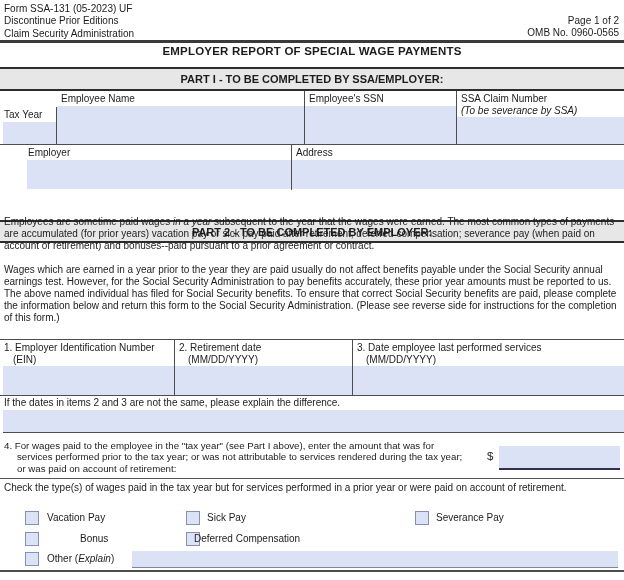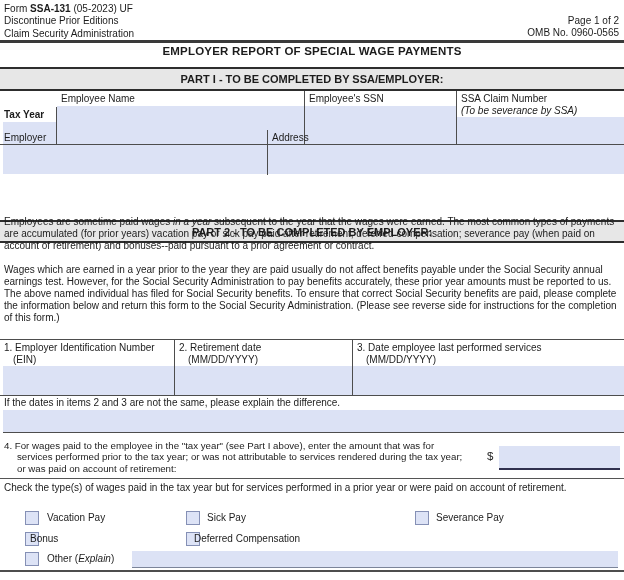--- a/index.html
+++ b/index.html
@@ -1,36 +1,36 @@
 <!DOCTYPE html>
 <html><head>
 <meta charset="utf-8">
 <style>
   html,body{margin:0;padding:0;background:#ffffff;}
   body{width:624px;height:580px;position:relative;font-family:"Liberation Sans","DejaVu Sans",sans-serif;color:#1c1c1c;overflow:hidden;}
   .abs{position:absolute;}
   
   .hdr-left{top:3px;left:4px;font-size:10px;line-height:12.4px;}
   .hdr-right{top:15px;right:5px;font-size:10px;line-height:12.4px;text-align:right;}
-  .b{font-weight:bold;}
+  .b{font-weight:normal;}
   .i{font-style:italic;}
   .rule-thick{left:0;right:0;height:3px;background:#3a3a3a;}
   .form-title{top:45px;left:0;width:624px;text-align:center;font-size:11.5px;font-weight:bold;letter-spacing:.2px;}
   
   .part-bar{left:0;right:0;background:#e7e7e7;border-top:2px solid #2d2d2d;border-bottom:2px solid #2d2d2d;box-sizing:border-box;display:flex;align-items:center;justify-content:center;font-size:11px;font-weight:bold;}
   
   .row{left:0;right:0;display:flex;box-sizing:border-box;}
   .cell{display:flex;flex-direction:column;box-sizing:border-box;}
   .cell.vline{border-right:1px solid #4d4d4d;}
   .cell .lbl{font-size:10px;line-height:11.5px;padding:2px 3px 1px 4px;}
   .fill{flex:1;background:#dce2f5;}
   .ml3{margin-left:3px;}
   .fields-row{top:91px;height:54px;border-bottom:1px solid #4d4d4d;}
   .c1{width:57px;margin-top:16px;} .c2{width:248px;} .c3{width:152px;} .c4{flex:1;}
-  .employer-row{top:130px;height:45px;}
+  .employer-row{top:145px;height:45px;padding-left:24px;}
   .e1{width:268px;} .e2{flex:1;}
   .employer-row .fill{margin-bottom:1px;}
   
   .paras{top:216px;left:4px;width:614px;font-size:10px;line-height:12.2px;}
   .paras p{margin:0 0 11px 0;}
   .paras p:last-child{margin:0;}
   
   .items-row{top:339px;height:57px;border-top:1.5px solid #4d4d4d;border-bottom:1px solid #4d4d4d;}
   .i1{width:175px;} .i2{width:178px;} .i3{flex:1;}
   .lbl2{font-size:10px;line-height:11.5px;padding:2px 3px 1px 13px;text-indent:-9px;}
@@ -138,21 +138,21 @@
 <div class="abs cb-row" style="top:510px;">
   <span class="cbx" style="left:25px;"></span>
   <span class="cb-lbl" style="left:47px;">Vacation Pay</span>
   <span class="cbx" style="left:186px;"></span>
   <span class="cb-lbl" style="left:207px;">Sick Pay</span>
   <span class="cbx" style="left:415px;"></span>
   <span class="cb-lbl" style="left:436px;">Severance Pay</span>
 </div>
 <div class="abs cb-row" style="top:531px;">
   <span class="cbx" style="left:25px;"></span>
-  <span class="cb-lbl" style="left:30px;">Bonus</span>
+  <span class="cb-lbl" style="left:38px;padding-left:42px;">Bonus</span>
   <span class="cbx" style="left:186px;"></span>
   <span class="cb-lbl" style="left:194px;">Deferred Compensation</span>
 </div>
 <div class="abs cb-row" style="top:551px;">
   <span class="cbx" style="left:25px;"></span>
   <span class="cb-lbl" style="left:47px;"><span>Other (</span><span class="i">Explain</span><span>)</span></span>
   <span class="other-field"></span>
 </div>
 
 <div class="abs rule-bottom"></div>

